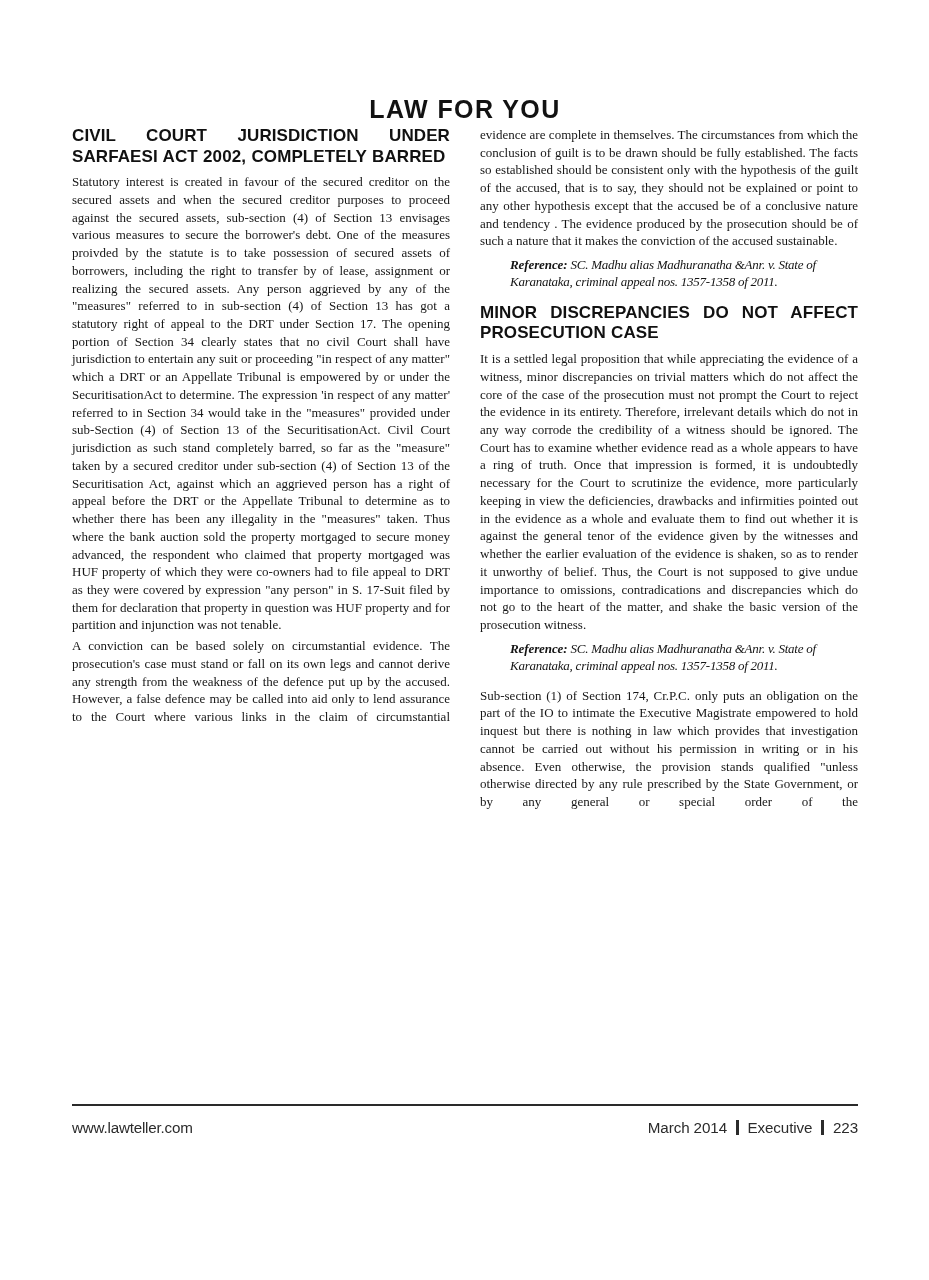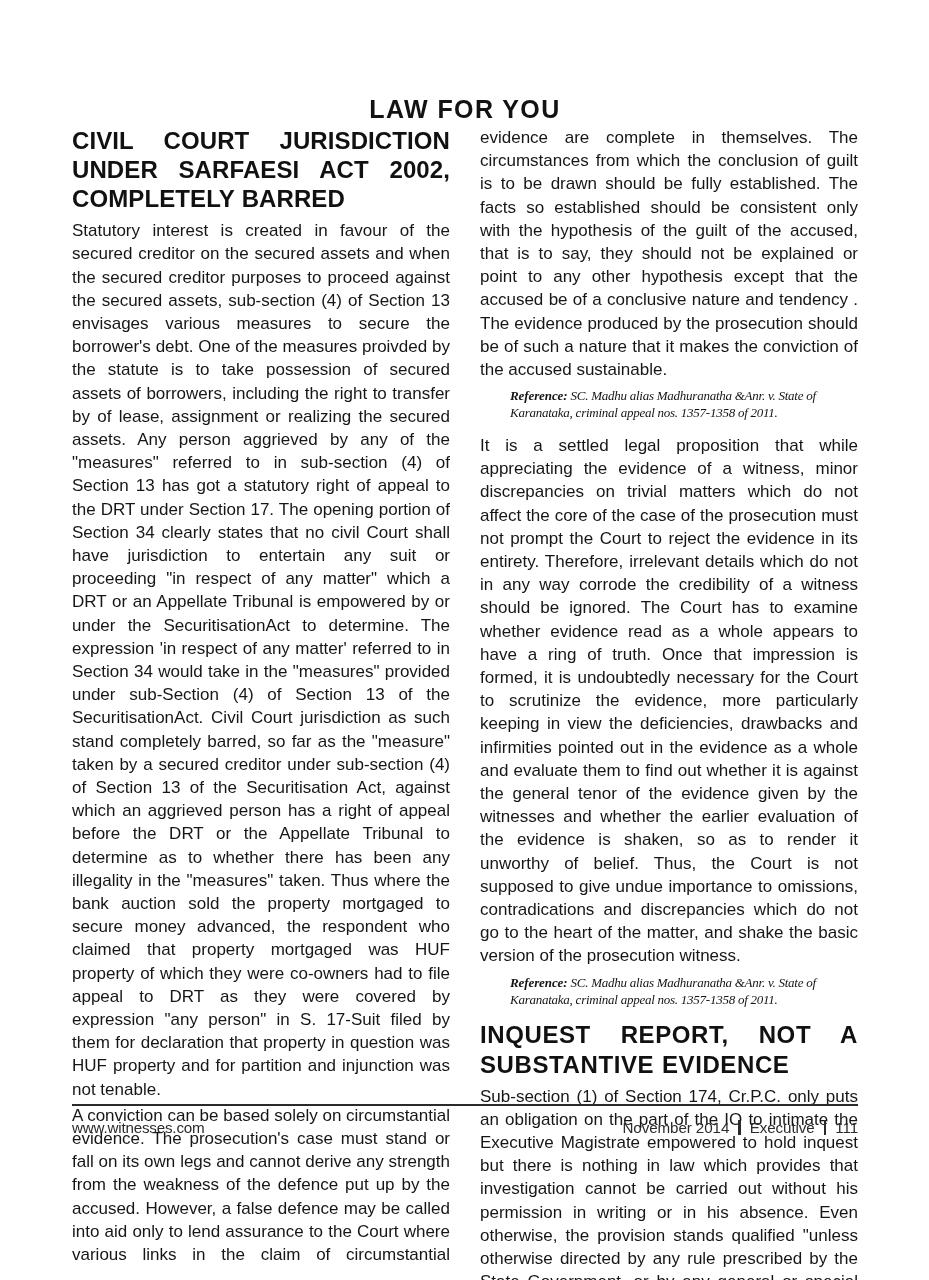--- a/index.html
+++ b/index.html
@@ -50,21 +50,21 @@
     justify-content: space-between;
   }
   .col {
     width: 378px;
   }
 
   
   .sec-head {
     font-family: "Liberation Sans", sans-serif;
     font-weight: bold;
-    font-size: 24px;
+    font-size: 17px;
     line-height: 1.21;
     letter-spacing: 0.1px;
     color: #111111;
     text-align: justify;
     text-align-last: left;
     margin: 0 0 6px 0;
     word-spacing: 0.5px;
   }
   .sec-head.justify-all {
     text-align: justify;
@@ -73,22 +73,22 @@
     letter-spacing: -0.3px;
     word-spacing: -0.5px;
   }
   .sec-head.spaced {
     letter-spacing: 0.6px;
   }
   .sec-head + .body-p { margin-top: 2px; }
 
   
   .body-p {
-    font-family: Liberation Sans, sans-serif;
-    font-size: 17px;
+    font-family: Liberation Serif, serif;
+    font-size: 13px;
     line-height: 1.365;
     text-align: justify;
     text-align-last: left;
     margin: 0 0 3px 0;
     color: #161616;
     hyphens: none;
   }
   .body-p.cont { text-align-last: justify; }
 
   
@@ -167,40 +167,40 @@
     </div>
 
     <div class="col">
 
       <p class="body-p">evidence are complete in themselves. The circumstances from which the conclusion of guilt is to be drawn should be fully established. The facts so established should be consistent only with the hypothesis of the guilt of the accused, that is to say, they should not be explained or point to any other hypothesis except that the accused be of a conclusive nature and tendency . The evidence produced by the prosecution should be of such a nature that it makes the conviction of the accused sustainable.</p>
 
       <p class="reference">
         <span class="ref-label">Reference:</span><span> SC. Madhu alias Madhuranatha &amp;Anr. v. State of Karanataka, criminal appeal nos. 1357-1358 of 2011.</span>
       </p>
 
+      <h2 class="sec-head justify-all">MINOR DISCREPANCIES DO NOT AFFECT PROSECUTION CASE</h2>
 
       <p class="body-p">It is a settled legal proposition that while appreciating the evidence of a witness, minor discrepancies on trivial matters which do not affect the core of the case of the prosecution must not prompt the Court to reject the evidence in its entirety. Therefore, irrelevant details which do not in any way corrode the credibility of a witness should be ignored. The Court has to examine whether evidence read as a whole appears to have a ring of truth. Once that impression is formed, it is undoubtedly necessary for the Court to scrutinize the evidence, more particularly keeping in view the deficiencies, drawbacks and infirmities pointed out in the evidence as a whole and evaluate them to find out whether it is against the general tenor of the evidence given by the witnesses and whether the earlier evaluation of the evidence is shaken, so as to render it unworthy of belief. Thus, the Court is not supposed to give undue importance to omissions, contradications and discrepancies which do not go to the heart of the matter, and shake the basic version of the prosecution witness.</p>
 
       <p class="reference">
         <span class="ref-label">Reference:</span><span> SC. Madhu alias Madhuranatha &amp;Anr. v. State of Karanataka, criminal appeal nos. 1357-1358 of 2011.</span>
       </p>
 
-      <h2 class="sec-head justify-all spaced">INQUEST REPORT, NOT A SUBSTANTIVE EVIDENCE</h2>
 
       <p class="body-p cont">Sub-section (1) of Section 174, Cr.P.C. only puts an obligation on the part of the IO to intimate the Executive Magistrate empowered to hold inquest but there is nothing in law which provides that investigation cannot be carried out without his permission in writing or in his absence. Even otherwise, the provision stands qualified "unless otherwise directed by any rule prescribed by the State Government, or by any general or special order of the</p>
 
     </div>
   </div>
 
   <div class="footer-rule"></div>
 
   <div class="footer">
-    <div class="footer-left">www.witnesses.com</div>
+    <div class="footer-left">www.lawteller.com</div>
     <div class="footer-right">
-      <span>November 2014</span>
+      <span>March 2014</span>
       <span class="sep-bar"></span>
       <span>Executive</span>
       <span class="sep-bar"></span>
-      <span>111</span>
+      <span>223</span>
     </div>
   </div>
 
 </div>
 
 </body></html>

